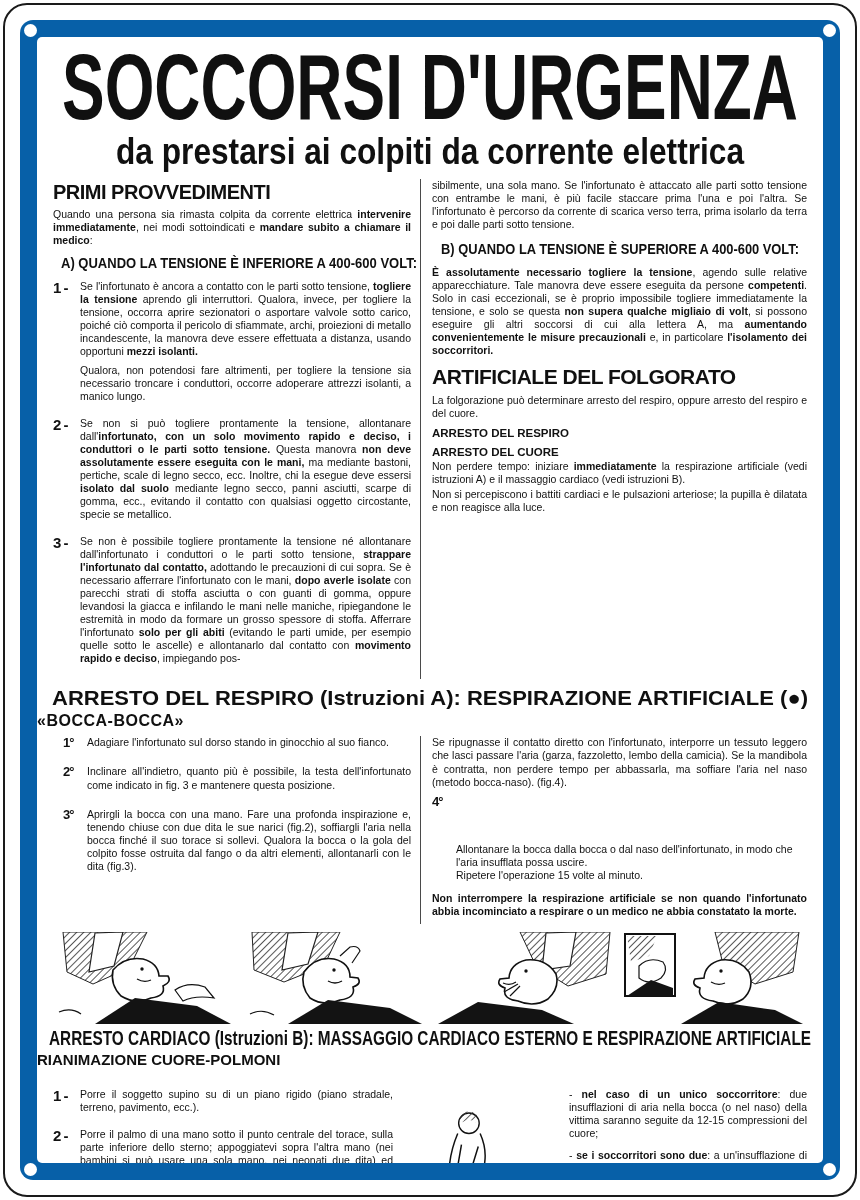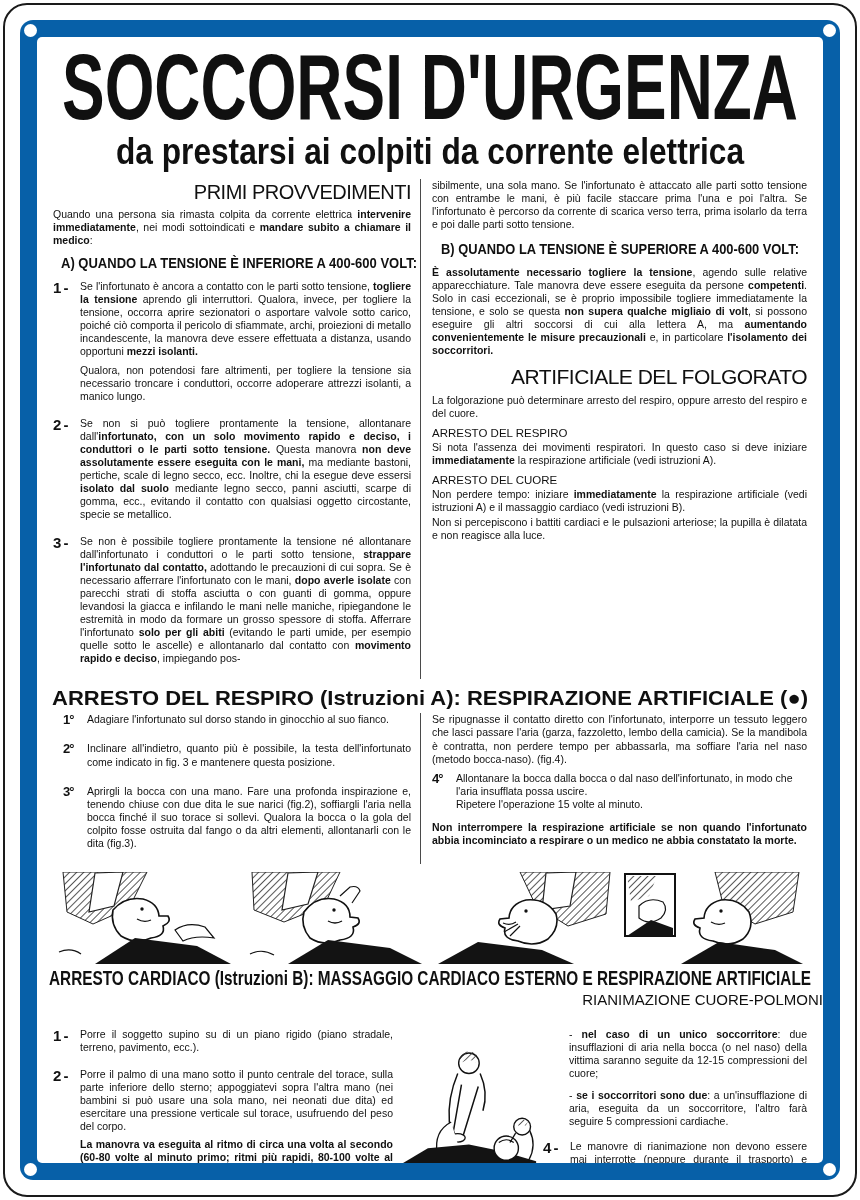--- a/index.html
+++ b/index.html
@@ -20,29 +20,29 @@
   .screw.tl{left:4px;top:4px;}
   .screw.tr{right:4px;top:4px;}
   .screw.bl{left:4px;bottom:4px;}
   .screw.br{right:4px;bottom:4px;}
   .content{
     position:absolute;left:17px;top:17px;right:17px;bottom:17px;
     background:#fff;border-radius:5px;overflow:hidden;padding-top:8px;
   }
   svg.fit{display:block;margin:0 auto;}
   .fit-text{font-family:"Liberation Sans",sans-serif;font-weight:bold;fill:#101010;}
-  .sec-h{font-weight:normal;text-align:right;color:#101010;}
+  .sec-h{font-weight:bold;text-align:left;color:#101010;}
   .h-primi{font-size:20px;letter-spacing:-0.5px;margin:2px 0 4px;}
   .h-folg{font-size:21px;letter-spacing:-0.5px;margin:8px 0 5px;}
   .h-bocca2{font-size:16px;margin:1px 0 6px;letter-spacing:0.5px;}
   .h-cuore{font-size:15px;margin:0 0 20px;}
-  .subhead{font-weight:normal;font-size:11.5px;margin:7px 0 2px;}
+  .subhead{font-weight:bold;font-size:11.5px;margin:7px 0 2px;}
   .p{font-size:10.5px;line-height:1.24;text-align:justify;margin:0 0 6px;}
   .p.bold-p{font-weight:bold;}
-  .p.prewrap{white-space:pre-line;}
+  .p.prewrap{white-space:pre-line;margin-top:48px;}
   .item{display:flex;margin:0 0 8px;}
   .marker{font-weight:bold;font-size:15px;line-height:1.05;width:27px;flex:none;letter-spacing:-1px;}
   .marker.deg{font-size:13px;width:24px;}
   .item-body{flex:1;}
   .cols{display:flex;padding:0 16px;margin-top:6px;}
   .col-a{width:calc(50% - 10px);padding-right:9px;box-sizing:border-box;}
   .vdiv{width:1px;background:#4a4a4a;flex:none;}
   .col-b{flex:1;padding-left:11px;box-sizing:border-box;}
   .figures{display:flex;justify-content:space-between;align-items:flex-end;padding:0 18px;margin:8px 0 2px;}
   .fig{width:182px;height:92px;}
@@ -110,30 +110,30 @@
       <div class="vdiv"></div>
       <div class="col-b">
         <p class="p">sibilmente, una sola mano. Se l'infortunato è attaccato alle parti sotto tensione con entrambe le mani, è più facile staccare prima l'una e poi l'altra. Se l'infortunato è percorso da corrente di scarica verso terra, prima isolarlo da terra e poi dalle parti sotto tensione.</p>
         <svg class="fit" width="372" height="20" viewBox="0 0 372 20" style="margin:8px auto 7px">
           <text class="fit-text" x="186" y="15" font-size="15" text-anchor="middle" textLength="358" lengthAdjust="spacingAndGlyphs">B) QUANDO LA TENSIONE È SUPERIORE A 400-600 VOLT:</text>
         </svg>
         <p class="p"><b>È assolutamente necessario togliere la tensione</b>, agendo sulle relative apparecchiature. Tale manovra deve essere eseguita da persone <b>competenti</b>. Solo in casi eccezionali, se è proprio impossibile togliere immediatamente la tensione, e solo se questa <b>non supera qualche migliaio di volt</b>, si possono eseguire gli altri soccorsi di cui alla lettera A, ma <b>aumentando convenientemente le misure precauzionali</b> e, in particolare <b>l'isolamento dei soccorritori.</b></p>
         <div class="sec-h h-folg">ARTIFICIALE DEL FOLGORATO</div>
         <p class="p">La folgorazione può determinare arresto del respiro, oppure arresto del respiro e del cuore.</p>
         <div class="subhead">ARRESTO DEL RESPIRO</div>
-        <p class="p">Si nota l'assenza dei movimenti respiratori. In questo caso si deve iniziare <b>immediatamente</b> la respirazione artificiale (vedi istruzioni A).</p>
         <div class="subhead">ARRESTO DEL CUORE</div>
         <p class="p" style="margin-bottom:2px">Non perdere tempo: iniziare <b>immediatamente</b> la respirazione artificiale (vedi istruzioni A) e il massaggio cardiaco (vedi istruzioni B).</p>
         <p class="p" style="margin-bottom:2px">Non si percepiscono i battiti cardiaci e le pulsazioni arteriose; la pupilla è dilatata e non reagisce alla luce.</p>
       </div>
     </div>
 
     <svg class="fit" width="786" height="26" viewBox="0 0 786 26" style="margin-top:6px">
       <text class="fit-text" x="393" y="20" font-size="21" text-anchor="middle" textLength="756" lengthAdjust="spacingAndGlyphs">ARRESTO DEL RESPIRO (Istruzioni A): RESPIRAZIONE ARTIFICIALE (●)</text>
     </svg>
+    <div class="sec-h h-bocca2">«BOCCA-BOCCA»</div>
 
     <div class="cols" style="margin-top:2px">
       <div class="col-a" style="padding-left:10px;box-sizing:border-box">
         <div class="item" style="margin-bottom:10px">
           <div class="marker deg">1°</div>
           <div class="item-body">
               <p class="p">Adagiare l'infortunato sul dorso stando in ginocchio al suo fianco.</p>
             </div>
         </div>
         <div class="item" style="margin-bottom:10px">

